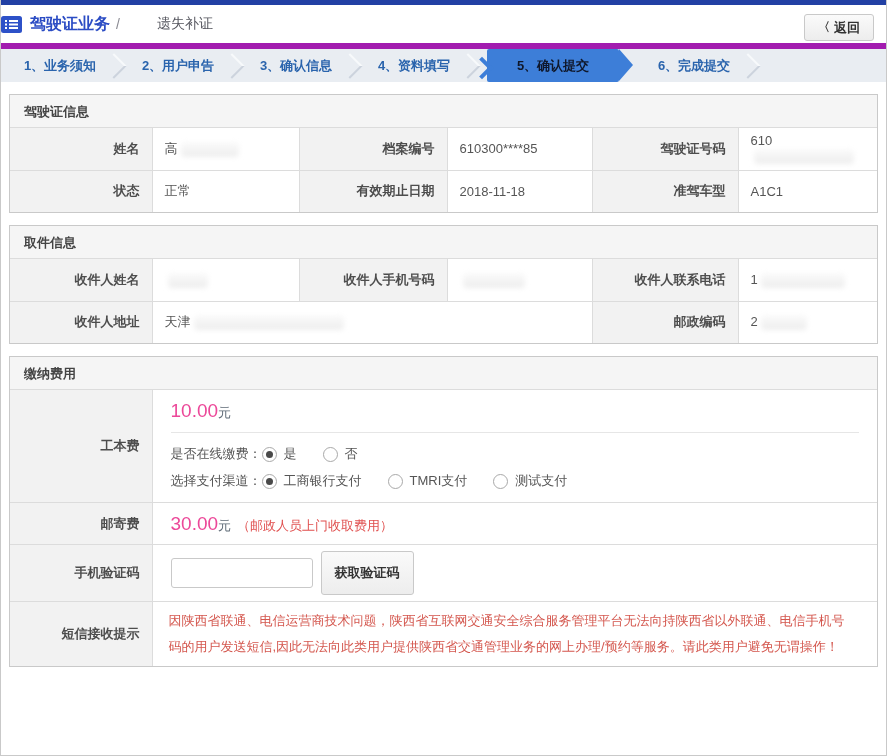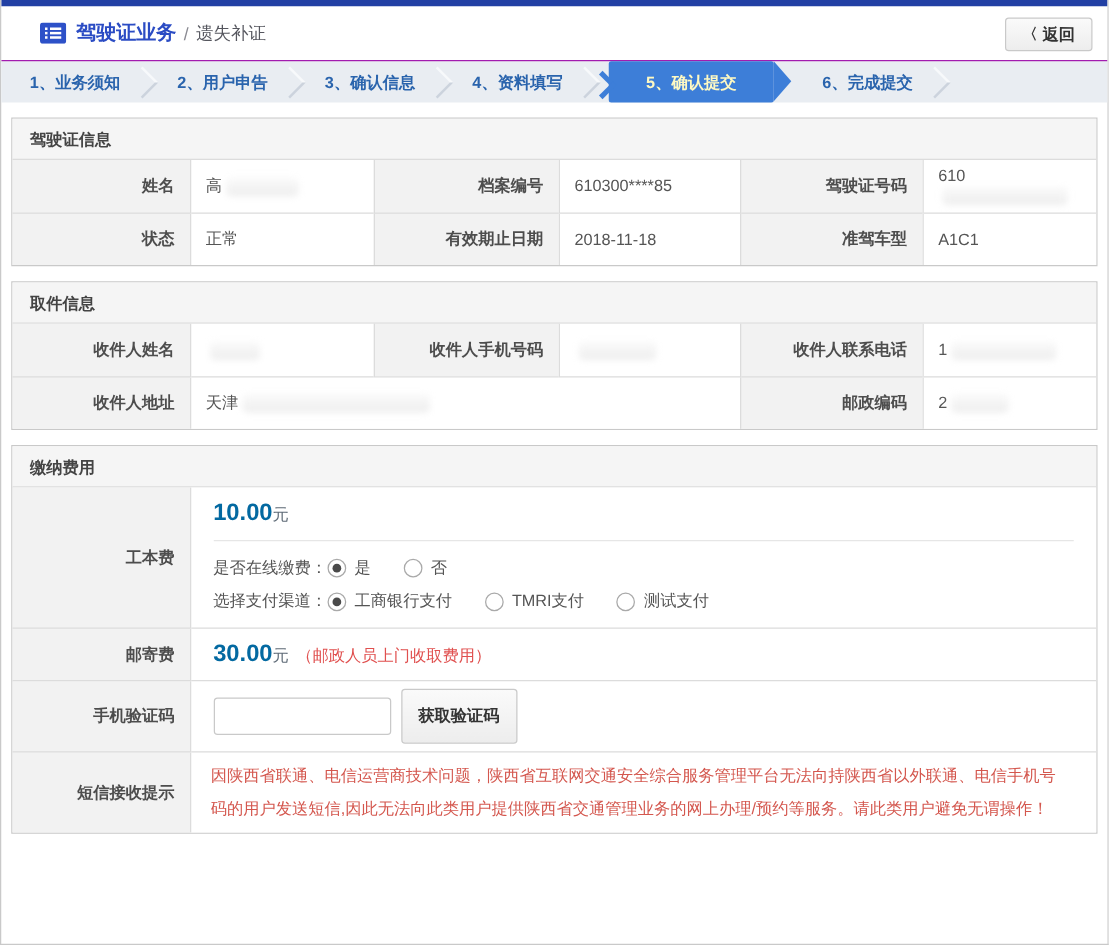--- a/index.html
+++ b/index.html
@@ -3,54 +3,54 @@
 <meta charset="utf-8">
 <style>
   * { margin:0; padding:0; box-sizing:border-box; }
   html,body { width:887px; height:756px; font-family:"Liberation Sans","DejaVu Sans",sans-serif; background:#fff; }
   .page { position:relative; width:887px; height:756px; border:1px solid #c9c9c9; border-top:none; background:#fff; overflow:hidden; }
 
   
   .topbar { height:5px; background:#2240a4; }
 
   
-  .header { position:relative; height:44px; border-bottom:1px solid #a21caf; display:flex; align-items:center; padding-left:31px; }
+  .header { position:relative; height:44px; border-bottom:6px solid #a21caf; display:flex; align-items:center; }
   .header .doc-icon { display:inline-block; margin-right:8px; line-height:0; }
   .header .title { font-size:16px; font-weight:bold; color:#2b4cc4; }
   .header .sep { margin:0 6px; font-size:14px; color:#8a8a92; }
-  .header .subtitle { font-size:14px; color:#55565e; }
+  .header .subtitle { font-size:14px; color:#55565e;margin-left:31px; }
   .back-btn { position:absolute; right:12px; top:9px; height:27px; padding:0 13px; background:linear-gradient(#fafafa,#ededed); border:1px solid #c9c9c9; border-radius:3px; font-size:13px; font-weight:bold; color:#333; display:flex; align-items:center; cursor:pointer; }
   .back-btn .chev { font-size:12px; margin-right:4px; color:#333; }
 
   
   .steps { height:33px; background:#e9edf2; display:flex; align-items:stretch; }
   .step { position:relative; width:118px; display:flex; align-items:center; justify-content:center; font-size:13px; font-weight:bold; color:#2a64ad; cursor:pointer; }
   .step .sep-chev { position:absolute; right:-4px; top:50%; width:18px; height:18px; margin-top:-9px; border-top:2px solid #f7f9fb; border-right:2px solid #ccd3dd; transform:rotate(45deg); pointer-events:none; }
-  .step.active { width:132px; margin-left:14px; background:#3d7ed8; color:#fef9c3; border-radius:2px; }
+  .step.active { width:132px; margin-left:14px; background:#3d7ed8; color:#0f172a; border-radius:2px; }
   .step.active::after { content:""; position:absolute; right:-14px; top:0; width:0; height:0; border-top:16.5px solid transparent; border-bottom:16.5px solid transparent; border-left:14px solid #3d7ed8; }
   .step.active::before { content:""; position:absolute; left:-13px; top:50%; width:12px; height:12px; margin-top:-6px; border-top:4px solid #3d7ed8; border-right:4px solid #3d7ed8; transform:rotate(45deg); }
   .step.after-active { margin-left:16px; }
 
   
   .box { margin:12px 8px 0 8px; border:1px solid #c9c9c9; background:#fff; }
   .box:first-of-type { margin-top:20px; }
   .box-title { height:33px; line-height:33px; background:#f5f5f5; border-bottom:1px solid #dcdcdc; padding-left:14px; font-size:13px; font-weight:bold; color:#444; }
   table { width:100%; border-collapse:collapse; table-layout:fixed; }
   td { border-left:1px solid #dcdcdc; border-top:1px solid #dcdcdc; font-size:13px; color:#555; padding:0 12px; height:42px; }
   tr td:first-child { border-left:none;text-align:right; }
   tr:first-child td { border-top:none; }
   td.lbl { background:#f2f2f2; font-weight:bold; text-align:right; color:#4d4d4d; }
   td.val { background:#fff; }
 
   .redact { display:inline-block; vertical-align:middle; height:15px; border-radius:4px; background:linear-gradient(#fbfbfb,#ededed); filter:blur(2.5px); margin-left:3px; }
 
   
   td.fee-cell { padding:0; }
   .fee-inner { padding:10px 18px 12px 18px; }
-  .amount { font-size:19px; font-weight:bold; color:#0369a1; }
+  .amount { font-size:19px; font-weight:normal; color:#ec4899; }
   .unit { font-size:13px; color:#5f6b77; }
   .fee-note { font-size:13px; color:#e0504f; margin-left:6px; }
   .fee-hr { border-top:1px solid #e6e6e6; margin:10px 0 12px 0; }
   .radio-row { display:flex; align-items:center; margin-top:9px; font-size:13px; color:#555; }
   .radio-row .q { margin-right:0; }
   .radio-opt { display:flex; align-items:center; margin-right:26px; cursor:pointer; }
   .radio { display:inline-block; width:15px; height:15px; border:1px solid #a9a9a9; border-radius:50%; background:#fff; margin-right:7px; position:relative; }
   .radio.checked::after { content:""; position:absolute; left:3px; top:3px; width:7px; height:7px; border-radius:50%; background:#4a4a4a; }
 
   .code-wrap { display:flex; align-items:center; }

